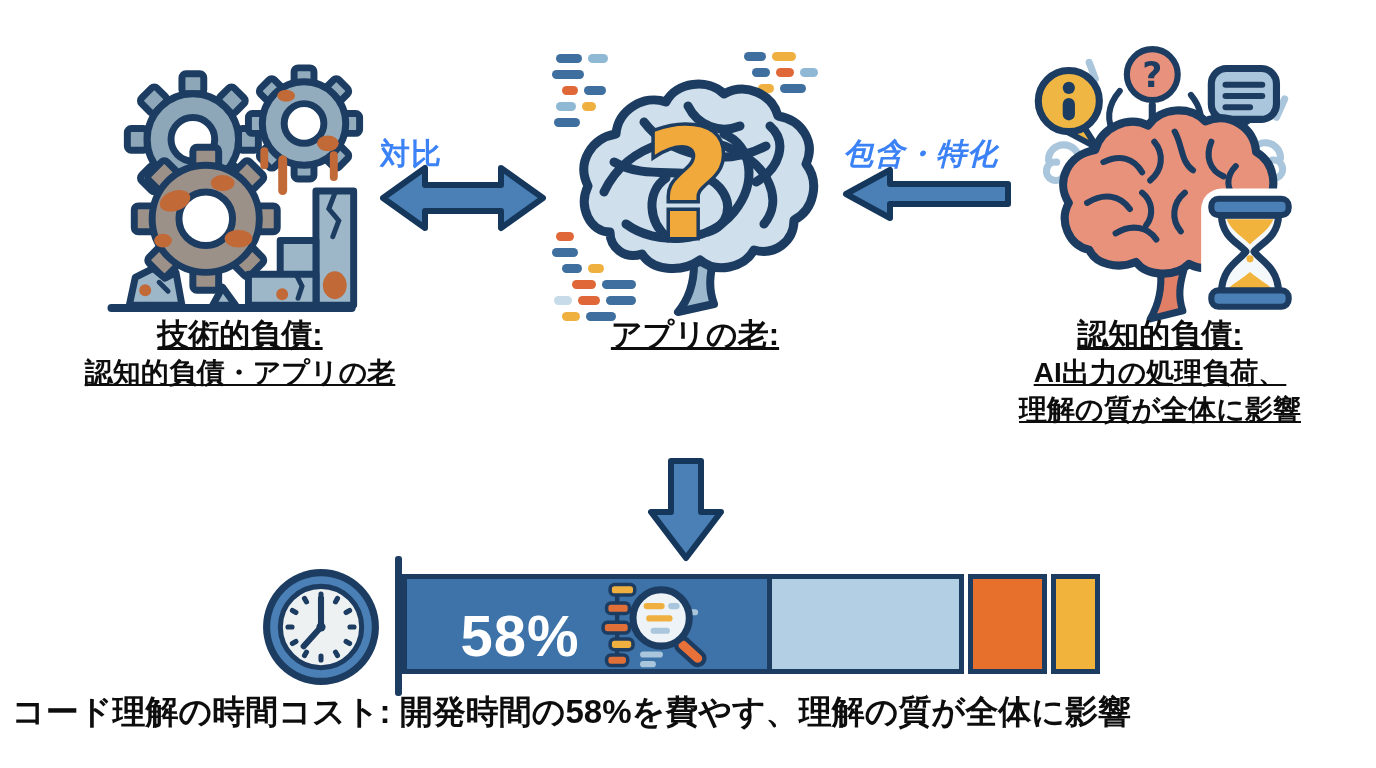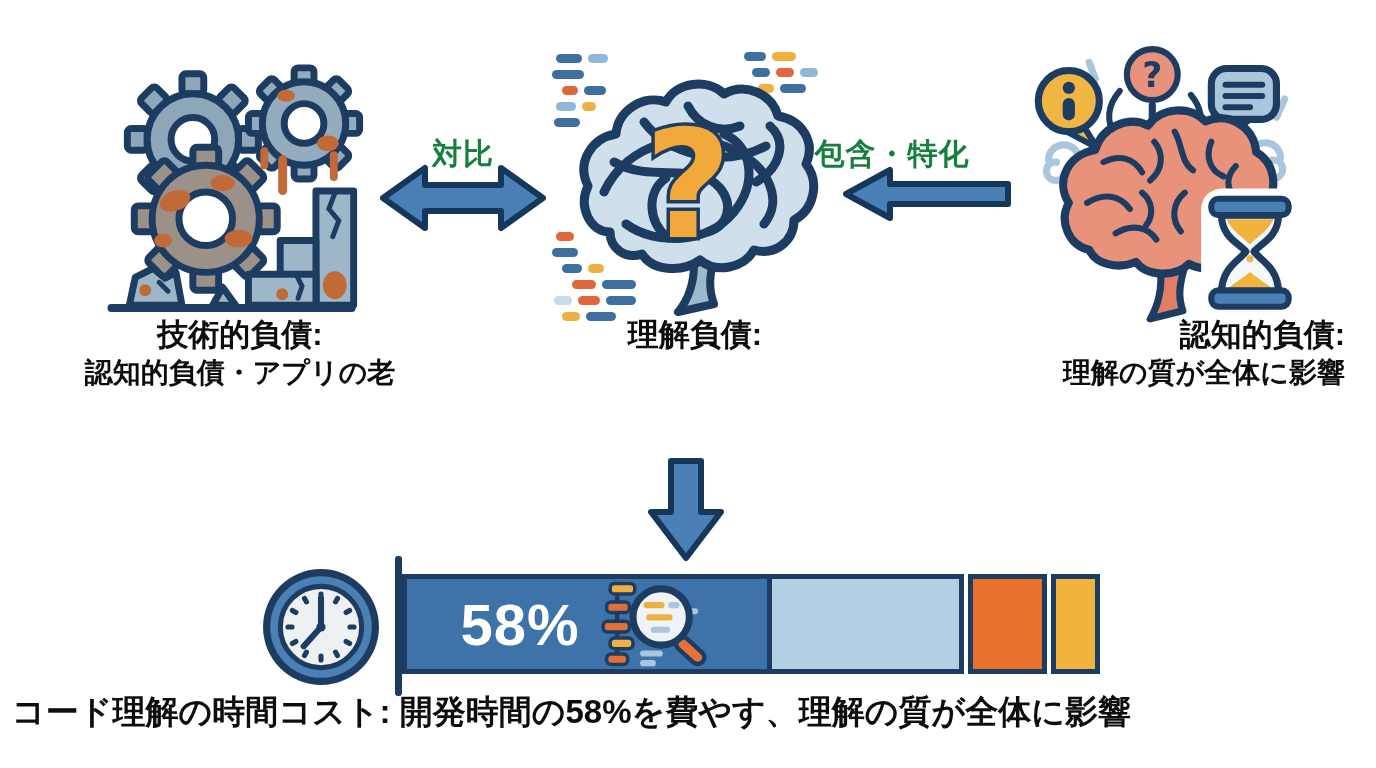--- a/index.html
+++ b/index.html
@@ -3,42 +3,42 @@
 <meta charset="utf-8">
 <style>
   * { margin: 0; padding: 0; box-sizing: border-box; }
   html, body { width: 1376px; height: 768px; background: #ffffff; overflow: hidden; }
   body { font-family: "Liberation Sans", "DejaVu Sans", sans-serif; }
   .canvas { position: relative; width: 1376px; height: 768px; background: #ffffff; }
   .abs { position: absolute; }
 
   .node-icon { position: absolute; }
   .rel-label {
-    position: absolute; text-align: center;
-    font-weight: bold; font-size: 30px; color: #15803d; letter-spacing: 1px;
+    position: absolute; text-align: left;
+    font-weight: bold; font-size: 30px; color: #3b82f6; letter-spacing: 1px;
   }
   .node-text {
-    position: absolute; top: 316px; width: 370px; text-align: center; color: #0d0d0d;
+    position: absolute; top: 316px; width: 370px; text-align: center; color: #0d0d0d; text-decoration: underline;
   }
   .node-title { font-size: 31px; font-weight: bold; line-height: 1.25; }
   .node-desc { font-size: 28px; font-weight: bold; line-height: 1.32; }
 
   .axis-line {
     position: absolute; left: 395px; top: 556px; width: 7px; height: 140px;
     background: #1c3c61; border-radius: 3px;
   }
   .bar {
     position: absolute; left: 402px; top: 574px; width: 698px; height: 100px;
     display: flex; align-items: stretch;
   }
   .seg { flex-basis: 0; min-width: 0; border: 5px solid #1c3c61; }
   .seg-2 { border-left-width: 0; }
   .seg-3, .seg-4 { margin-left: 4px; }
   .seg-1 {
-    display: flex; align-items: center; justify-content: center; gap: 16px;
+    display: flex; align-items: flex-end; justify-content: center; gap: 16px;
   }
   .pct {
     color: #ffffff; font-weight: bold; font-size: 58px; letter-spacing: 1px;
   }
   .caption {
     position: absolute; left: 0; top: 690px; width: 1143px; text-align: center;
     font-size: 33px; font-weight: bold; color: #0d0d0d;
   }
   svg { display: block; }
 </style>
@@ -242,34 +242,35 @@
       <rect x="186" y="156" width="76" height="16" rx="7" fill="#4a80b5" stroke="#1c3c61" stroke-width="6"></rect>
       <rect x="186" y="246" width="76" height="16" rx="7" fill="#4a80b5" stroke="#1c3c61" stroke-width="6"></rect>
     </g>
   </svg>
 
   <div class="rel-label" style="left:380px; top:134px; width:166px;">対比</div>
   <svg class="abs" style="left:380px; top:164px;" width="166" height="68" viewBox="0 0 166 68">
     <polygon points="3,34 45,4 45,21 121,21 121,4 163,34 121,64 121,47 45,47 45,64" fill="#4a80b5" stroke="#16375c" stroke-width="6" stroke-linejoin="round"></polygon>
   </svg>
 
-  <div class="rel-label" style="left:777px; top:134px; width:230px;">包含・特化</div>
+  <div class="rel-label" style="left:843px; top:134px; width:230px;font-style:italic;">包含・特化</div>
   <svg class="abs" style="left:842px; top:166px;" width="170" height="56" viewBox="0 0 170 56">
     <polygon points="4,28 48,4 48,18 166,18 166,38 48,38 48,52" fill="#4a80b5" stroke="#16375c" stroke-width="6" stroke-linejoin="round"></polygon>
   </svg>
 
   <div class="node-text" style="left:55px;">
     <div class="node-title">技術的負債:</div>
     <div class="node-desc">認知的負債・アプリの老</div>
   </div>
   <div class="node-text" style="left:510px;">
-    <div class="node-title">理解負債:</div>
+    <div class="node-title">アプリの老:</div>
   </div>
-  <div class="node-text" style="left:975px;text-align:right;">
+  <div class="node-text" style="left:975px;">
     <div class="node-title">認知的負債:</div>
+    <div class="node-desc">AI出力の処理負荷、</div>
     <div class="node-desc">理解の質が全体に影響</div>
   </div>
 
   <svg class="abs" style="left:648px; top:458px;" width="76" height="104" viewBox="0 0 76 104">
     <polygon points="23,3 53,3 53,54 73,54 38,100 3,54 23,54" fill="#4a80b5" stroke="#16375c" stroke-width="6" stroke-linejoin="round"></polygon>
   </svg>
 
   <svg class="abs" style="left:260px; top:566px;" width="122" height="122" viewBox="0 0 120 120">
     <circle cx="60" cy="60" r="57" fill="#1c3c61"></circle>
     <circle cx="60" cy="60" r="50" fill="#4a80b5"></circle>

